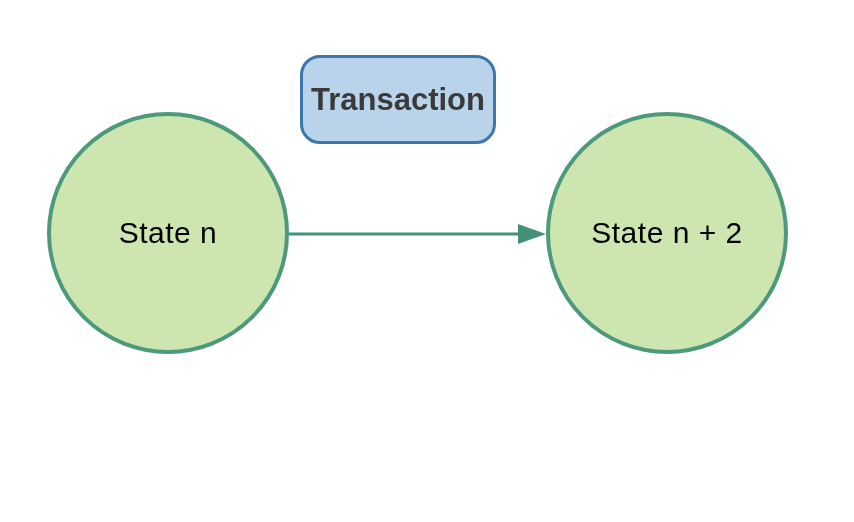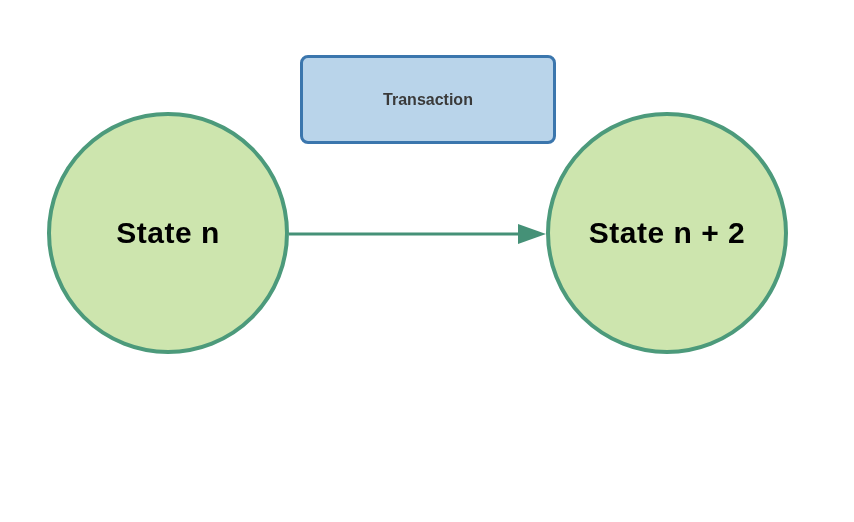--- a/index.html
+++ b/index.html
@@ -28,37 +28,37 @@
     position: absolute;
     width: 242px; height: 242px;
     top: 112px;
     border-radius: 50%;
     background: var(--node-fill);
     border: 4px solid var(--node-border);
     display: flex;
     align-items: center;
     justify-content: center;
     font-size: 30px;
-    font-weight: bold;
+    font-weight: normal;
     color: var(--node-text);
     letter-spacing: 0.5px;
   }
   .state-circle.left  { left: 47px; }
   .state-circle.right { left: 546px; }
   .transaction-box {
     position: absolute;
     left: 300px; top: 55px;
-    width: 256px; height: 89px;
+    width: 196px; height: 89px;
     background: var(--box-fill);
     border: 3px solid var(--box-border);
-    border-radius: 8px;
+    border-radius: 20px;
     display: flex;
     align-items: center;
     justify-content: center;
-    font-size: 16px;
+    font-size: 31px;
     font-weight: bold;
     color: var(--box-text);
   }
   .edge-arrow {
     position: absolute;
     left: 288px; top: 220px;
     width: 262px; height: 28px;
     display: block;
   }
 </style>

